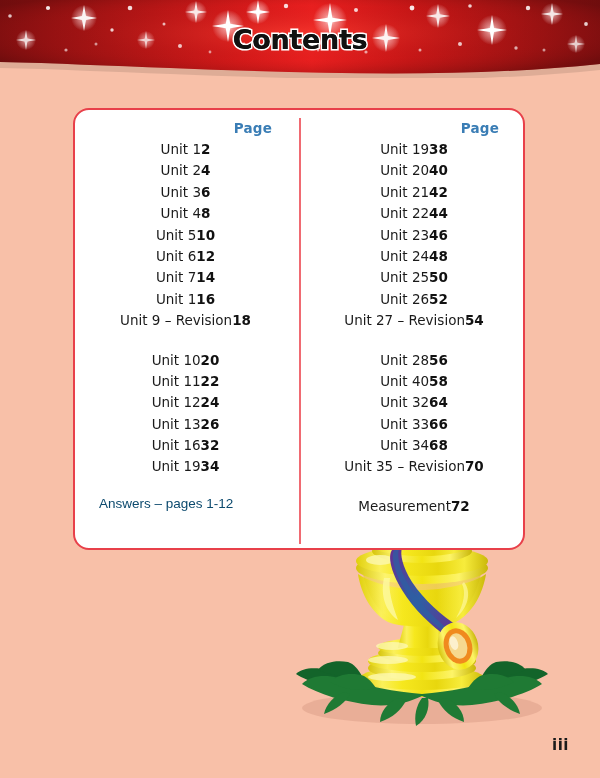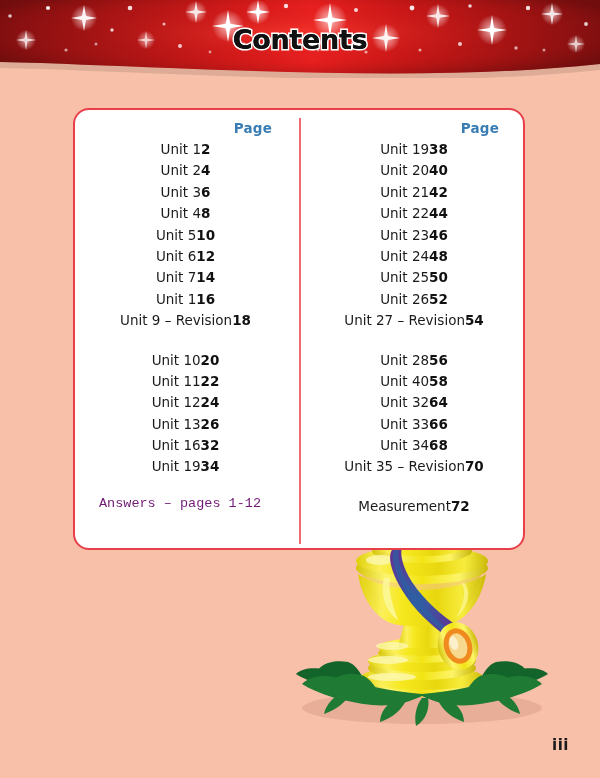--- a/index.html
+++ b/index.html
@@ -129,22 +129,22 @@
     white-space: nowrap;
   }
   .row-page {
     font-size: 13.5px;
     font-weight: bold;
     color: #111111;
     font-family: "DejaVu Sans", sans-serif;
   }
   .note {
     font-size: 13.5px;
-    color: #701a75;
-    font-family: Liberation Mono, monospace;
+    color: #0c4a6e;
+    font-family: Liberation Sans, sans-serif;
     margin-top: 18px;
     white-space: nowrap;
   }
 
   
   .folio {
     position: absolute;
     right: 31px;
     bottom: 24px;
     font-size: 15px;

